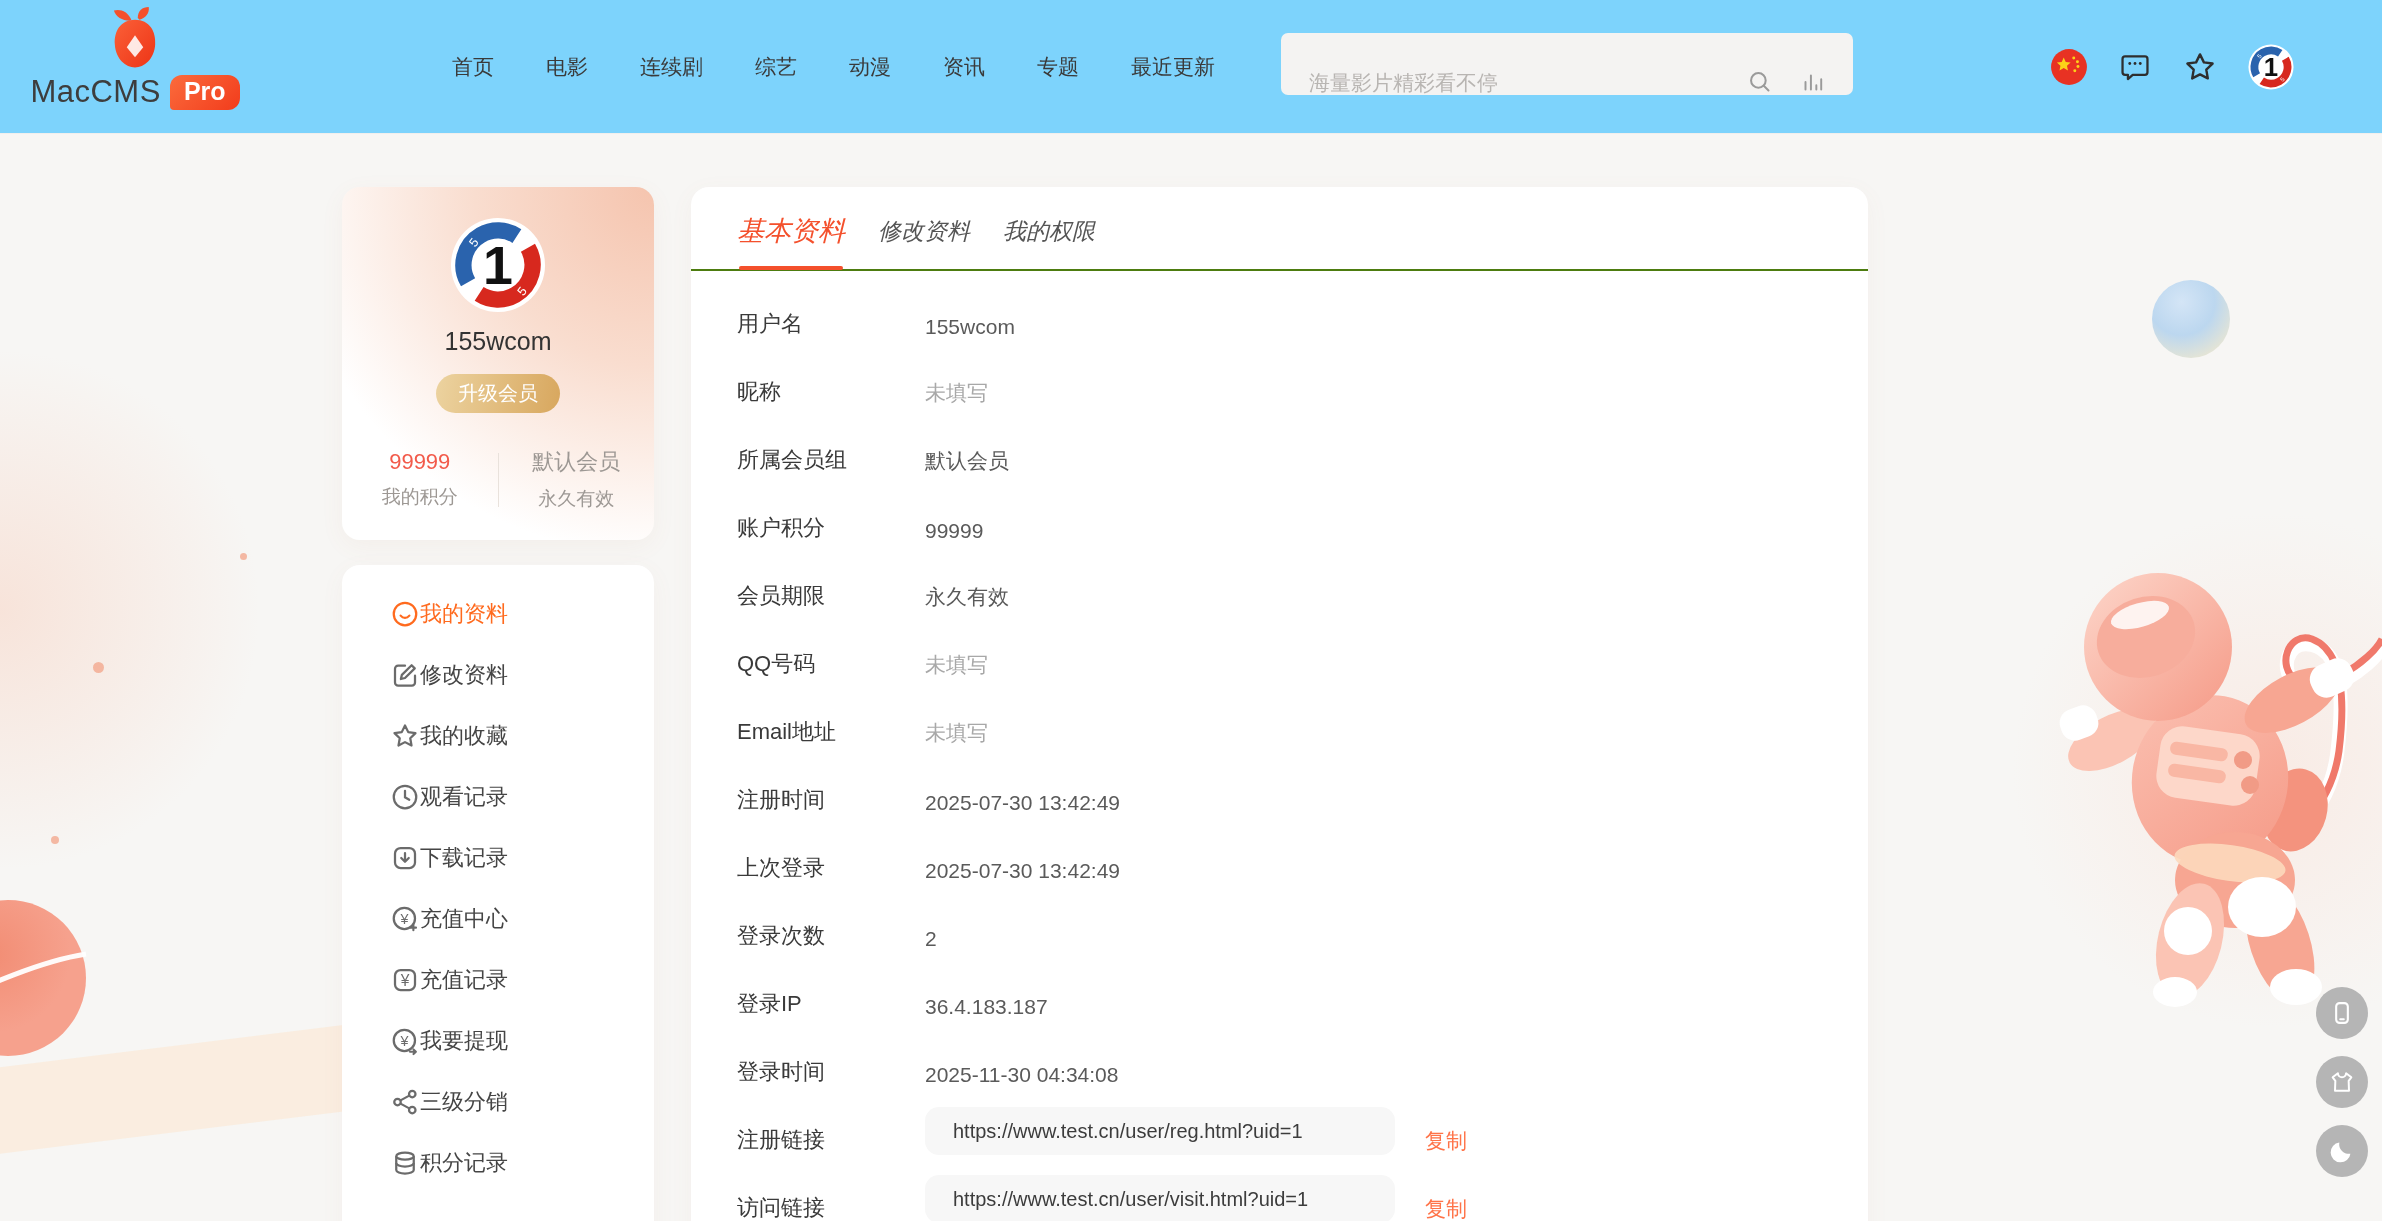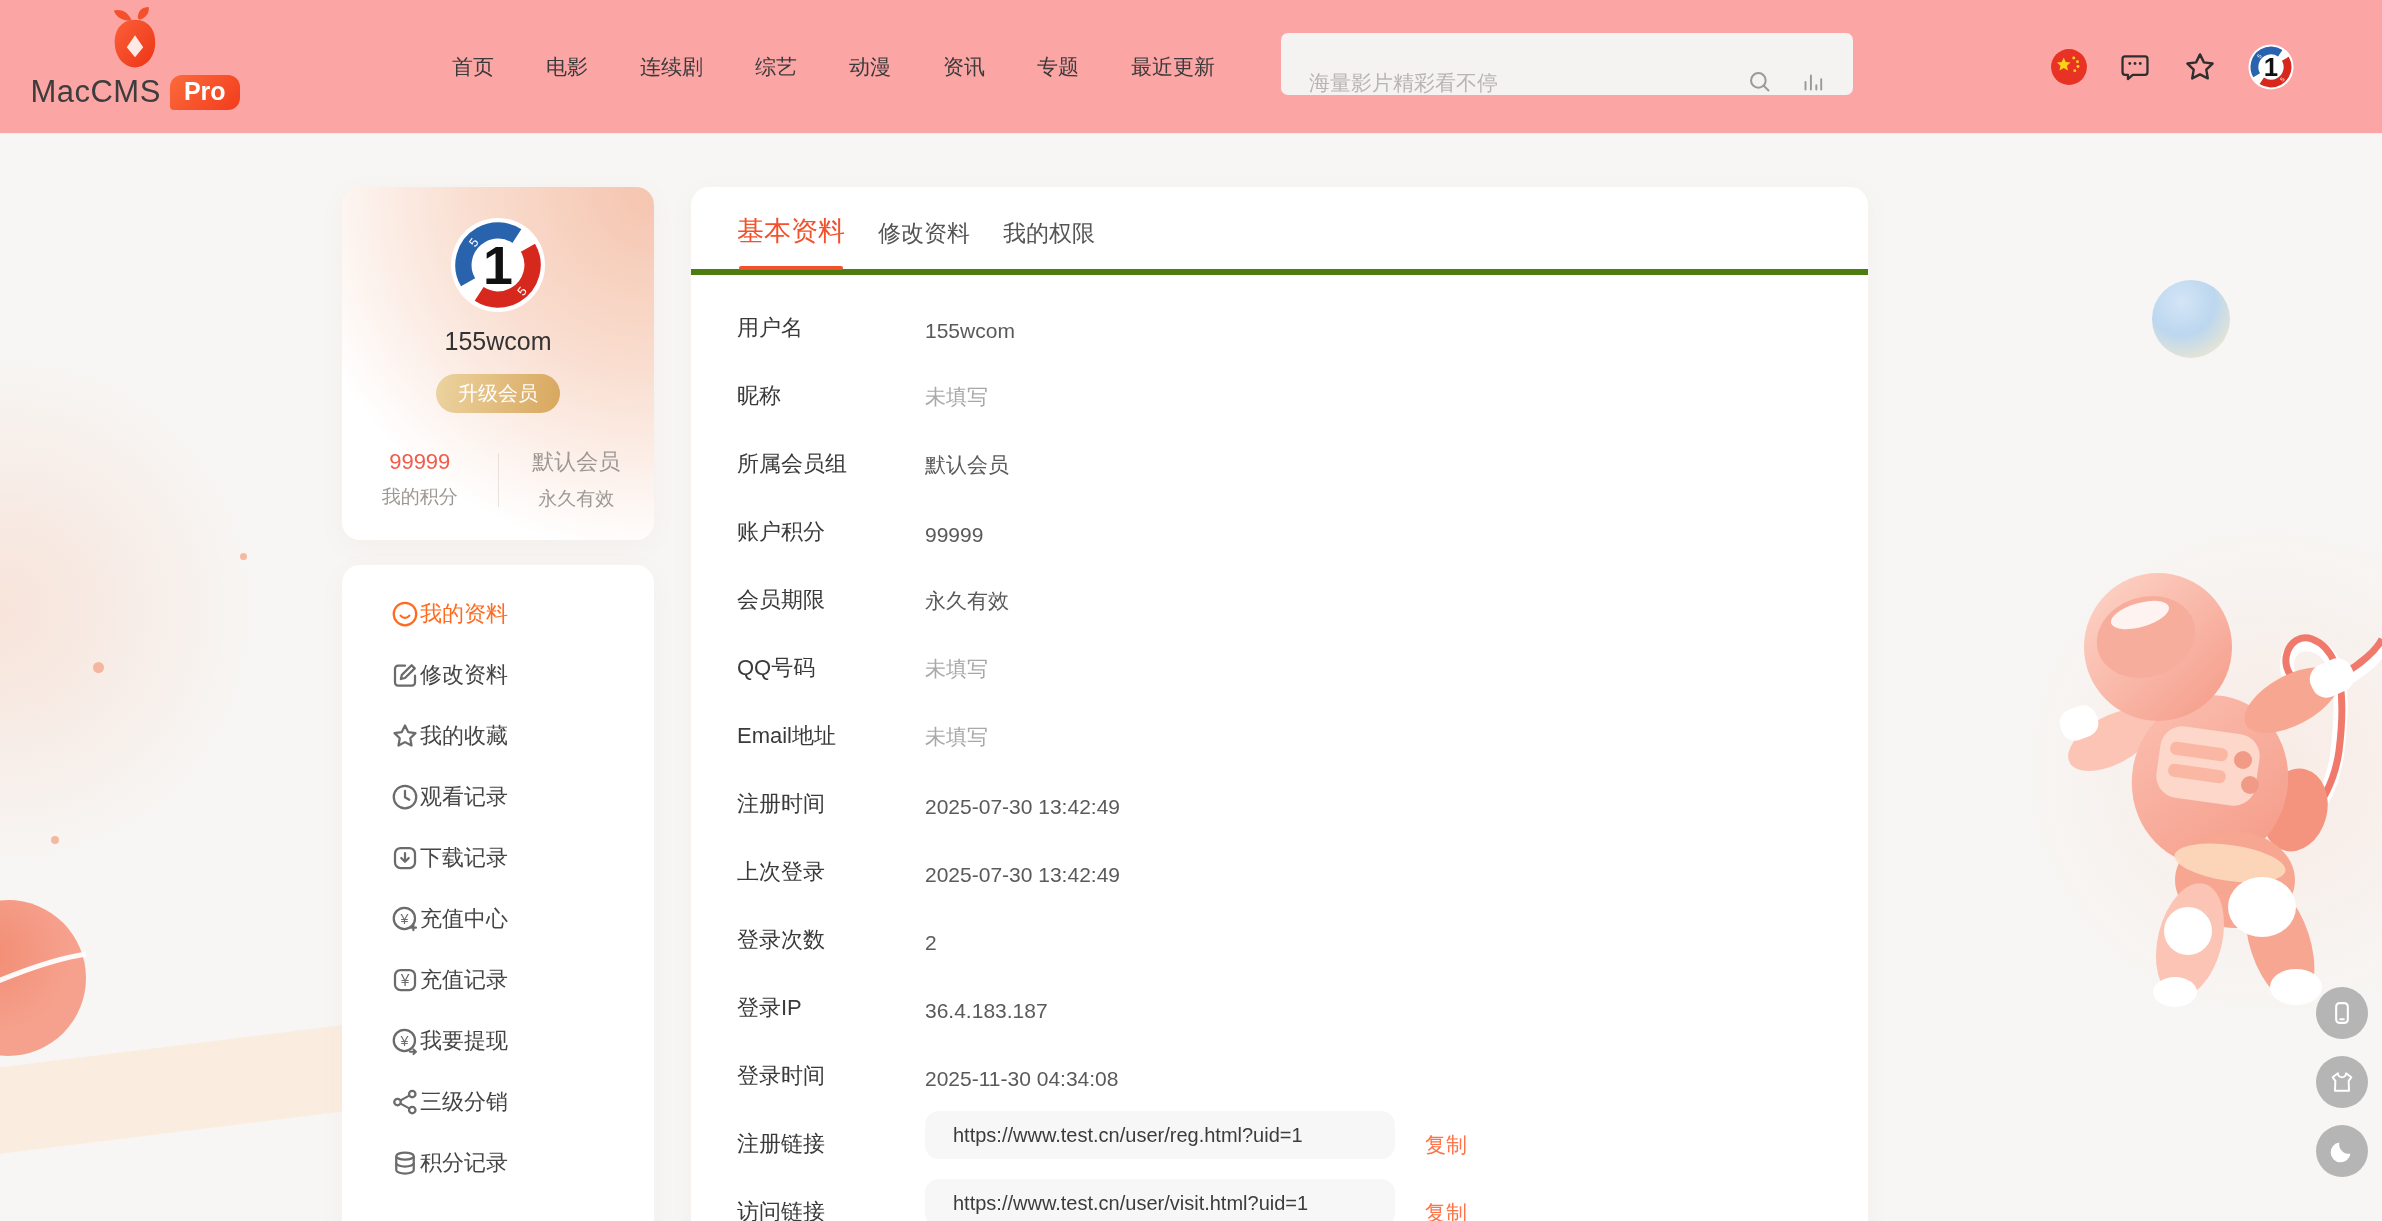--- a/index.html
+++ b/index.html
@@ -1,21 +1,21 @@
 <!DOCTYPE html>
 <html><head>
 <meta charset="utf-8">
 <style>
   * { margin:0; padding:0; box-sizing:border-box; }
   html,body { width:2382px; height:1221px; }
   body { font-family:"Liberation Sans","DejaVu Sans",sans-serif; background:#f7f6f4; overflow:hidden; position:relative; }
   .icon svg { display:block; }
 
   
-  .header { position:absolute; top:0; left:0; width:2382px; height:134px; background:#fca5a5; border-bottom:1px solid #f1efed; z-index:6; }
+  .header { position:absolute; top:0; left:0; width:2382px; height:134px; background:#7dd3fc; border-bottom:1px solid #f1efed; z-index:6; }
   .logo-wrap { position:absolute; left:28px; top:6px; width:214px; text-align:center; cursor:pointer; }
   .logo-icon svg { display:block; margin:0 auto; }
   .logo-text { display:flex; align-items:center; justify-content:center; gap:9px; margin-top:2px; }
   .logo-name { font-size:31px; color:#3d3d3d; font-weight:500; letter-spacing:.5px; }
   .logo-badge { background:linear-gradient(135deg,#fb6b3c,#f23c1c); color:#fff; font-size:25px; font-weight:600; padding:2px 14px 4px; border-radius:12px 12px 12px 4px; }
   .nav { position:absolute; left:452px; top:0; height:134px; display:flex; align-items:center; gap:52px; }
   .nav-item { font-size:21px; color:#3a3a3a; cursor:pointer; white-space:nowrap; }
   .search { position:absolute; left:1281px; top:33px; width:572px; height:62px; background:#f4f3f2; border-radius:7px; display:flex; align-items:flex-end; padding:0 28px; }
   .search input { flex:1; border:none; outline:none; background:transparent; font-size:21px; color:#333; font-family:inherit; }
   .search input::placeholder { color:#b8b5b2; }
@@ -55,21 +55,21 @@
                z-index:3; padding-top:18px; box-shadow:0 6px 24px rgba(180,120,90,.05); }
   .menu-item { height:61px; display:flex; align-items:center; padding-left:48px; font-size:22px; color:#454545; cursor:pointer; }
   .menu-item .icon { width:30px; height:30px; color:#6b6b6b; }
   .menu-item .icon svg { width:30px; height:30px; }
   .menu-item.active { color:#ff6a1e; }
   .menu-item.active .icon { color:#ff6a1e; }
 
   
   .main-card { position:absolute; left:691px; top:187px; width:1177px; height:1100px; background:#fff; border-radius:18px;
                z-index:3; box-shadow:0 6px 24px rgba(180,120,90,.05); }
-  .tabs { display:flex; align-items:flex-end; gap:33px; padding:26px 46px 0; border-bottom:6px solid #4d7c0f; }
+  .tabs { display:flex; align-items:center; gap:33px; padding:26px 46px 0; border-bottom:2px solid #4d7c0f;font-style:italic; }
   .tab { font-size:23px; color:#555; padding-bottom:20px; position:relative; cursor:pointer; }
   .tab.active { font-size:27px; color:#f4502c; font-weight:500; }
   .tab.active::after { content:''; position:absolute; left:2px; right:2px; bottom:-1px; height:4px; background:#f4502c; border-radius:2px; }
   .rows { padding:0 46px; }
   .row { height:68px; display:flex; align-items:flex-end; }
   .row-label { width:188px; flex:none; font-size:22px; color:#3a3a3a; }
   .row-value { font-size:21px; color:#5a5a5a; }
   .row-value.muted { color:#a8a8a8; }
   .link-box { width:470px; height:48px; background:#f7f7f7; border-radius:14px; display:flex; align-items:center;
               padding-left:28px; font-size:20px; color:#3c3c3c; cursor:text; }

